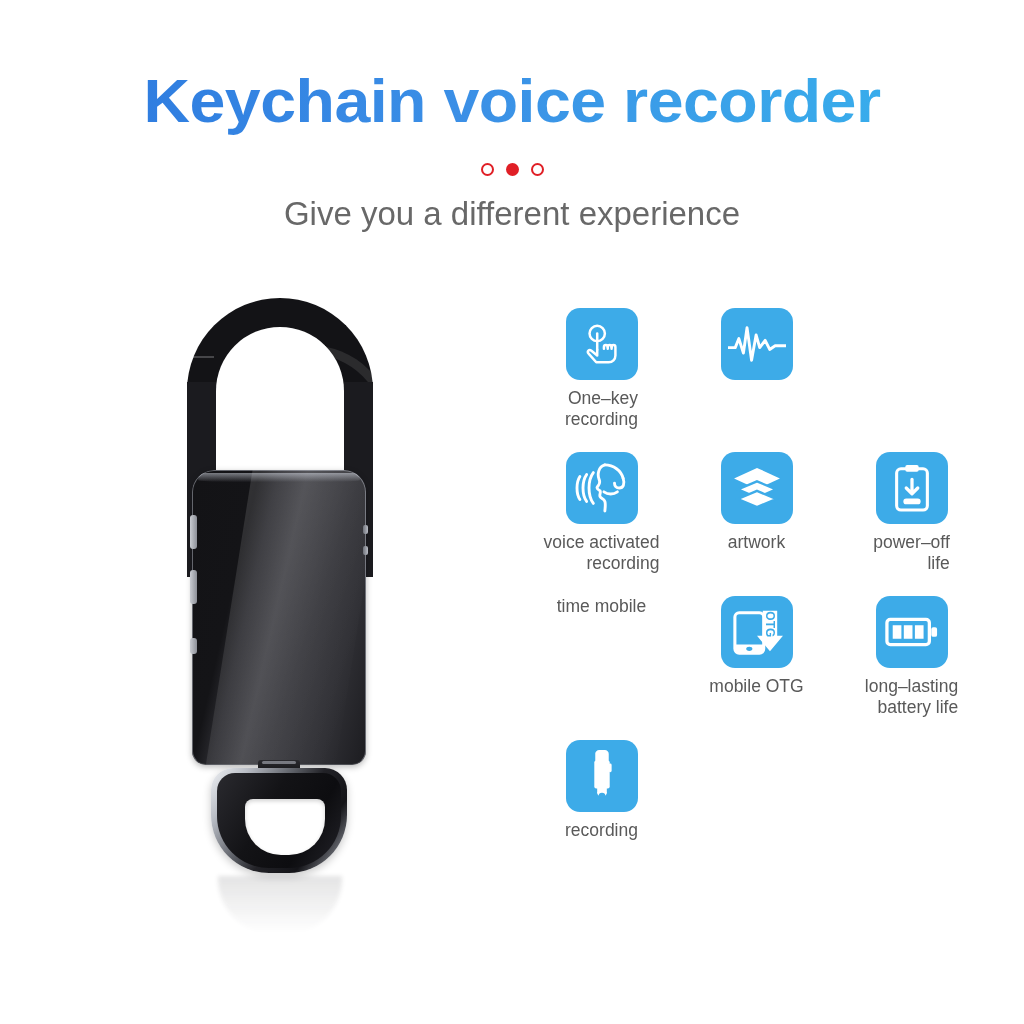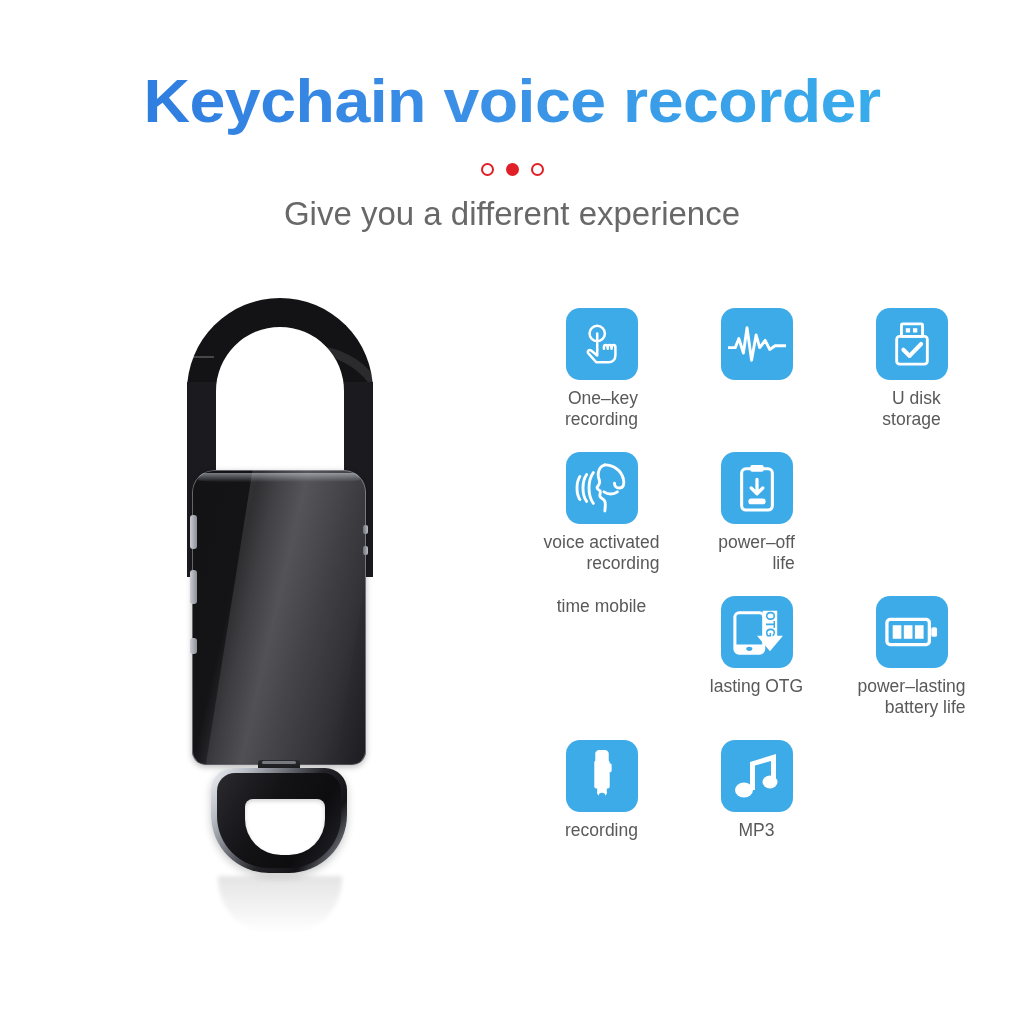--- a/index.html
+++ b/index.html
@@ -364,53 +364,50 @@
     </div>
 
     <div class="feature">
       <div class="tile">
         <svg width="58" height="46" viewBox="0 0 64 48" fill="none" stroke="#ffffff" stroke-width="3.2" stroke-linecap="round" stroke-linejoin="round">
           <path d="M0 28 L8 28 L12 18 L17 34 L21 6 L26 42 L31 14 L35 28 L41 20 L46 30 L52 26 L64 26"></path>
         </svg>
       </div>
     </div>
 
-    <div class="feature">
-      <div class="tile">
-        <svg width="44" height="46" viewBox="0 0 44 48" fill="none">
-          <rect x="11" y="3" width="22" height="13" rx="1.5" fill="none" stroke="#ffffff" stroke-width="3"></rect>
-          <rect x="15.5" y="7.5" width="4.5" height="4.5" fill="#ffffff"></rect>
-          <rect x="23" y="7.5" width="4.5" height="4.5" fill="#ffffff"></rect>
-          <rect x="6" y="16" width="32" height="29" rx="3" fill="none" stroke="#ffffff" stroke-width="3"></rect>
-          <path d="M13 30 L19.5 36.5 L31.5 24" stroke="#ffffff" stroke-width="4.2" stroke-linecap="round" stroke-linejoin="round" fill="none"></path>
-        </svg>
-      </div>
-      <div class="feature-label">U disk
-storage</div>
-    </div>
   </div>
 
   <div class="feature-row">
 
     <div class="feature">
       <div class="tile">
         <svg width="54" height="50" viewBox="0 0 56 52" fill="none" stroke="#ffffff" stroke-width="3" stroke-linecap="round">
           <path d="M5 14 C1 20 1 32 5 38"></path>
           <path d="M12 12 C7 19 7 33 12 40"></path>
           <path d="M19 10 C13 18 13 34 19 42"></path>
           <path d="M31 2 C24 4 23 12 25 17 C27 22 24 23 23 25 C22 27 25 28 26 29 C27 31 25 33 26 35 C27 37 30 37 31 40 C32 43 31 48 31 50" stroke-width="3" fill="none"></path>
           <path d="M31 2 C40 2 48 8 50 16"></path>
           <path d="M50 16 C52 22 50 26 46 26 C43 26 41 24 41 21"></path>
           <path d="M30 30 C34 33 40 33 44 30"></path>
         </svg>
       </div>
       <div class="feature-label">voice activated
 recording</div>
     </div>
 
+    <div class="feature">
+      <div class="tile">
+        <svg width="50" height="44" viewBox="0 0 52 46" fill="none">
+          <path d="M26 2 L50 13 L26 24 L2 13 Z" fill="#ffffff"></path>
+          <path d="M26 16 L46 24.5 L26 33 L6 24.5 Z" fill="#ffffff" stroke="#3dabe8" stroke-width="2.5"></path>
+          <path d="M26 26 L46 34.5 L26 43 L6 34.5 Z" fill="#ffffff" stroke="#3dabe8" stroke-width="2.5"></path>
+        </svg>
+      </div>
+      <div class="feature-label">artwork</div>
+    </div>
 
     <div class="feature">
       <div class="tile">
         <svg width="42" height="48" viewBox="0 0 42 50" fill="none">
           <rect x="14" y="1" width="14" height="7" rx="2" fill="#ffffff"></rect>
           <rect x="5" y="5" width="32" height="43" rx="4.5" fill="none" stroke="#ffffff" stroke-width="3.2"></rect>
           <path d="M21 16 L21 30 M15 25 L21 31 L27 25" stroke="#ffffff" stroke-width="3.4" stroke-linecap="round" stroke-linejoin="round" fill="none"></path>
           <rect x="12" y="36" width="18" height="6" rx="3" fill="#ffffff"></rect>
         </svg>
       </div>
@@ -428,34 +425,34 @@
     <div class="feature">
       <div class="tile">
         <svg width="52" height="50" viewBox="0 0 54 52" fill="none">
           <rect x="4" y="6" width="30" height="42" rx="4.5" fill="none" stroke="#ffffff" stroke-width="3.2"></rect>
           <path d="M4 39 L34 39 L34 43.5 C34 46 32 48 29.5 48 L8.5 48 C6 48 4 46 4 43.5 Z" fill="#ffffff"></path>
           <ellipse cx="19" cy="43.5" rx="3.2" ry="2.2" fill="#3dabe8"></ellipse>
           <path d="M33 4 L48 4 L48 30 L54 30 L40.5 46 L27 30 L33 30 Z" fill="#ffffff"></path>
           <text x="40.5" y="22" font-family="Liberation Sans, sans-serif" font-size="12.5" font-weight="bold" fill="#3dabe8" text-anchor="middle" transform="rotate(90 40.5 18)">OTG</text>
         </svg>
       </div>
-      <div class="feature-label">lasting OTG</div>
+      <div class="feature-label">mobile OTG</div>
     </div>
 
     <div class="feature">
       <div class="tile">
         <svg width="54" height="36" viewBox="0 0 56 36" fill="none">
           <rect x="2" y="5" width="44" height="26" rx="3.5" fill="none" stroke="#ffffff" stroke-width="3.4"></rect>
           <rect x="48" y="13" width="6" height="10" rx="2" fill="#ffffff"></rect>
           <rect x="8" y="11" width="9" height="14" fill="#ffffff"></rect>
           <rect x="19.5" y="11" width="9" height="14" fill="#ffffff"></rect>
           <rect x="31" y="11" width="9" height="14" fill="#ffffff"></rect>
         </svg>
       </div>
-      <div class="feature-label">power–lasting
+      <div class="feature-label">long–lasting
 battery life</div>
     </div>
   </div>
 
   <div class="feature-row">
 
 
     <div class="feature">
       <div class="tile">
         <svg width="34" height="52" viewBox="0 0 34 54" fill="none">
@@ -463,24 +460,14 @@
           <rect x="9" y="11" width="16" height="29" rx="2" fill="#ffffff"></rect>
           <rect x="24" y="14" width="3" height="9" rx="1.5" fill="#ffffff"></rect>
           <rect x="12" y="39" width="10" height="6" fill="#ffffff"></rect>
           <path d="M12 44 C12 50 22 50 22 44 Z" fill="#ffffff"></path>
           <ellipse cx="17" cy="47" rx="3.4" ry="2.6" fill="#3dabe8"></ellipse>
         </svg>
       </div>
       <div class="feature-label">recording</div>
     </div>
 
-    <div class="feature">
-      <div class="tile">
-        <svg width="46" height="48" viewBox="0 0 46 48" fill="none">
-          <path d="M16 38 L16 10 L42 2 L42 30 L37 30 L37 9 L21 13.5 L21 38 Z" fill="#ffffff"></path>
-          <ellipse cx="10" cy="38" rx="9" ry="7.5" fill="#ffffff"></ellipse>
-          <ellipse cx="36" cy="30" rx="7.5" ry="6.5" fill="#ffffff"></ellipse>
-        </svg>
-      </div>
-      <div class="feature-label">MP3</div>
-    </div>
   </div>
 </div>
 
 </body></html>

